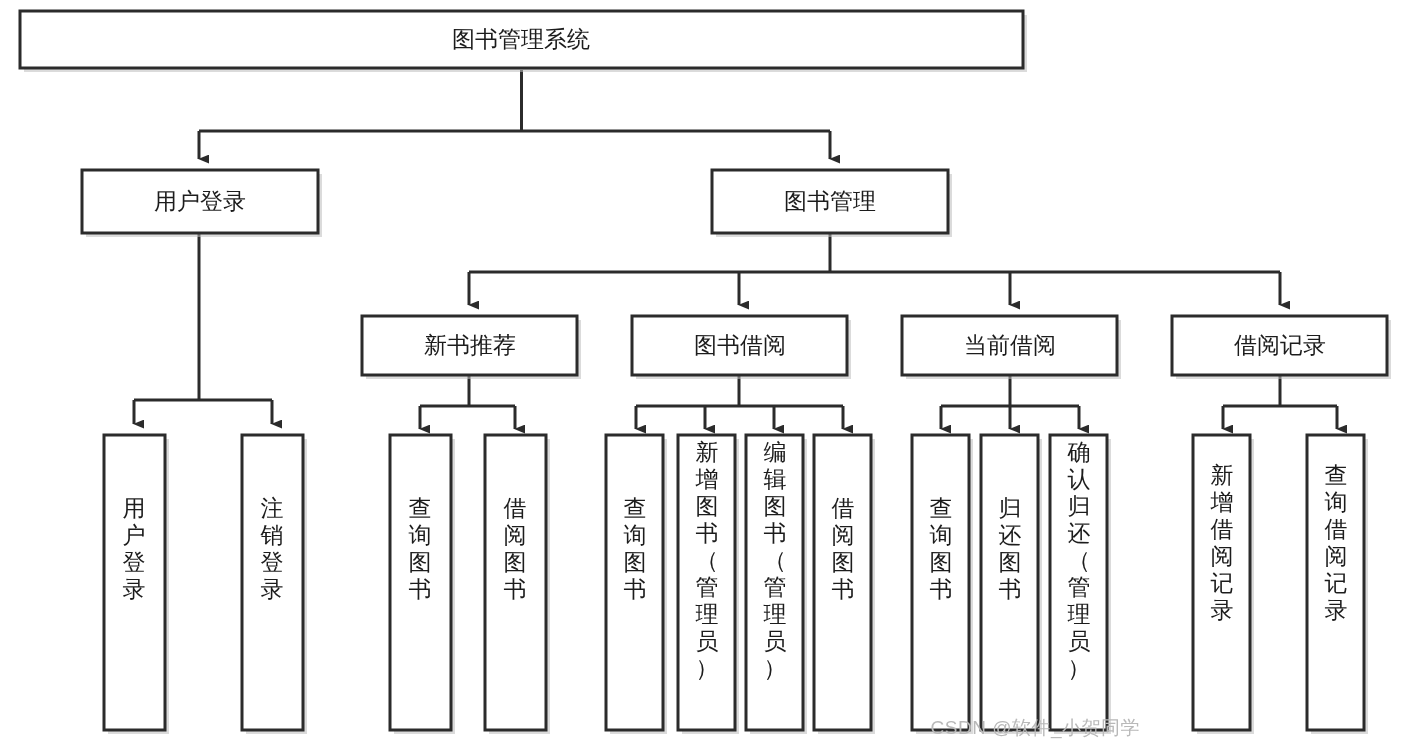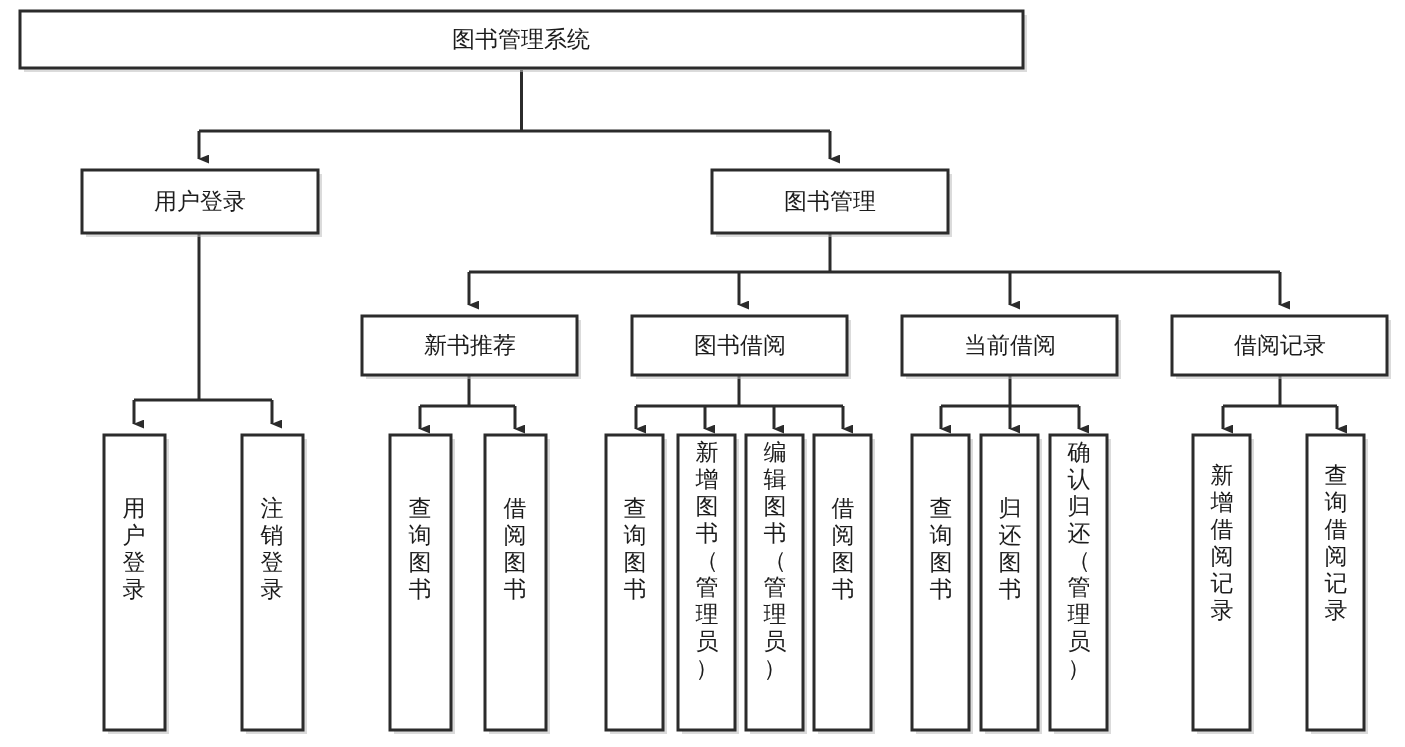--- a/index.html
+++ b/index.html
@@ -236,13 +236,14 @@
     </g>
 
     <g>
       <rect class="node-shadow" x="1311" y="439" width="57" height="295"></rect>
       <rect class="node-box" x="1307" y="435" width="57" height="295"></rect>
       <text class="node-label-vert" x="1336" y="483"><tspan x="1336" y="483">查</tspan><tspan x="1336" y="510">询</tspan><tspan x="1336" y="537">借</tspan><tspan x="1336" y="564">阅</tspan><tspan x="1336" y="591">记</tspan><tspan x="1336" y="618">录</tspan></text>
     </g>
 
   </svg>
 
+  <div class="watermark">CSDN @软件_小贺同学</div>
 </div>
 
 </body></html>

